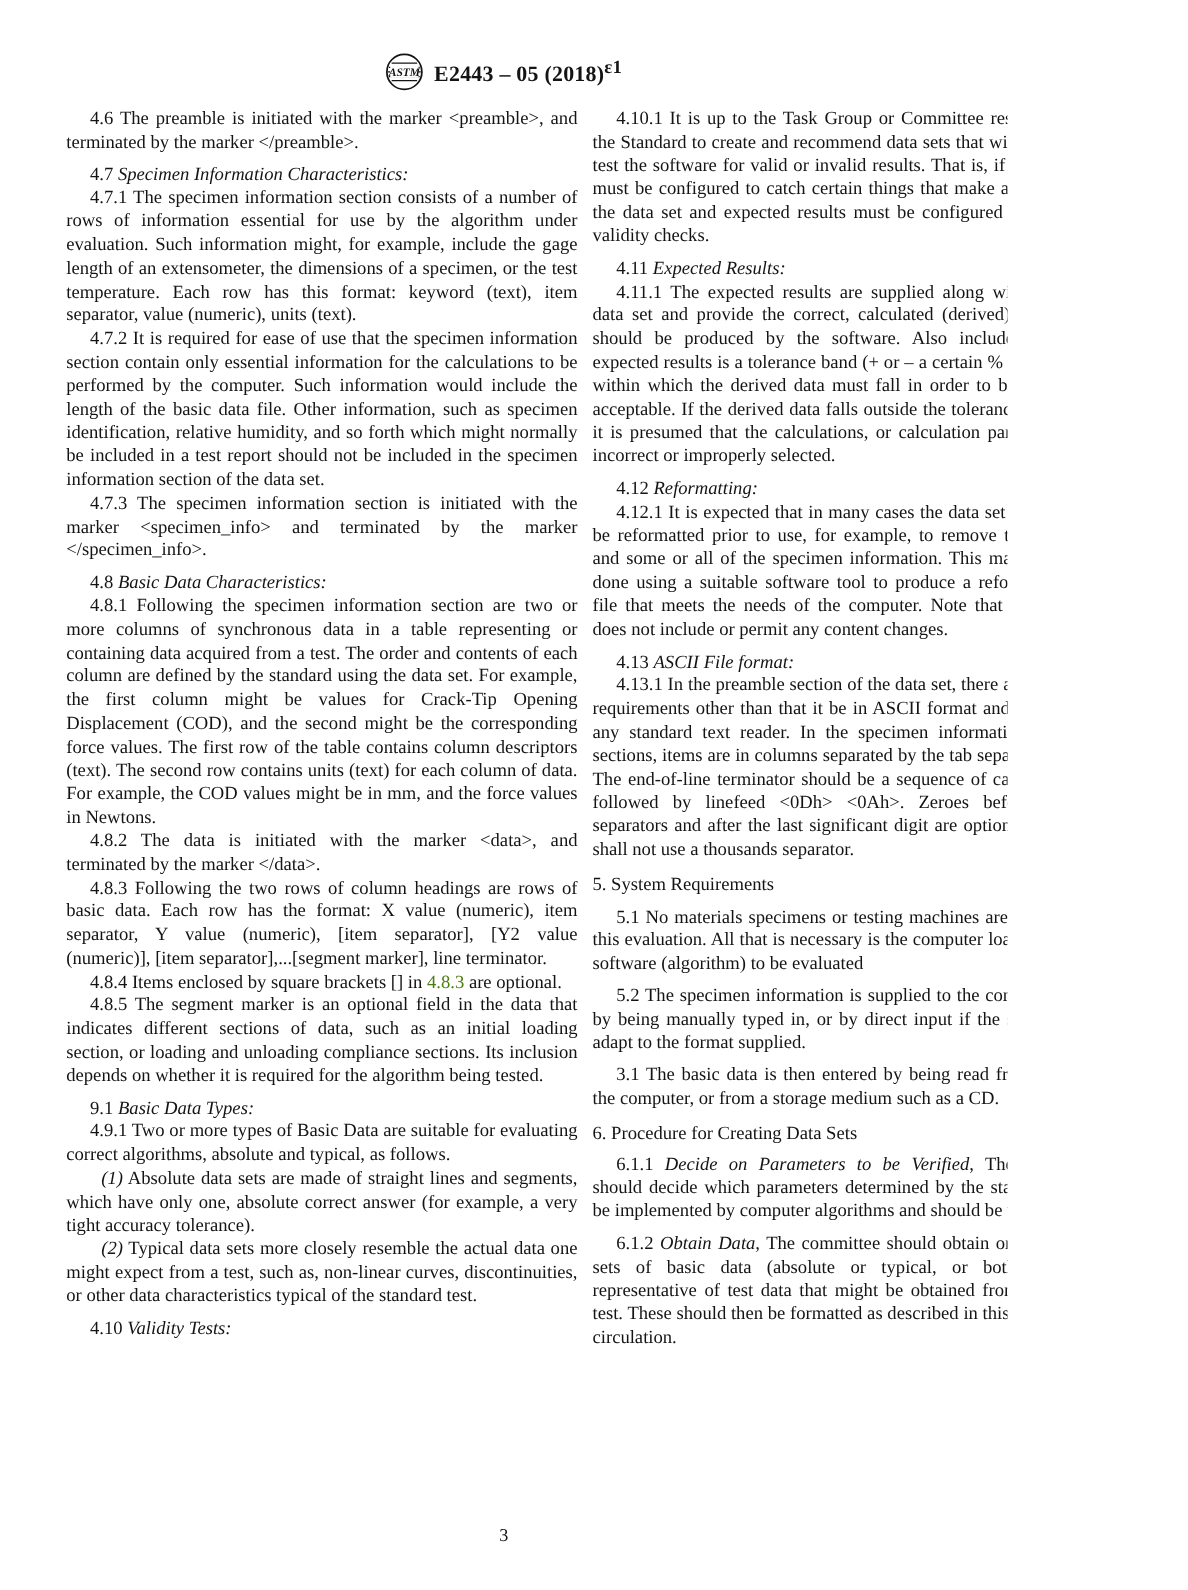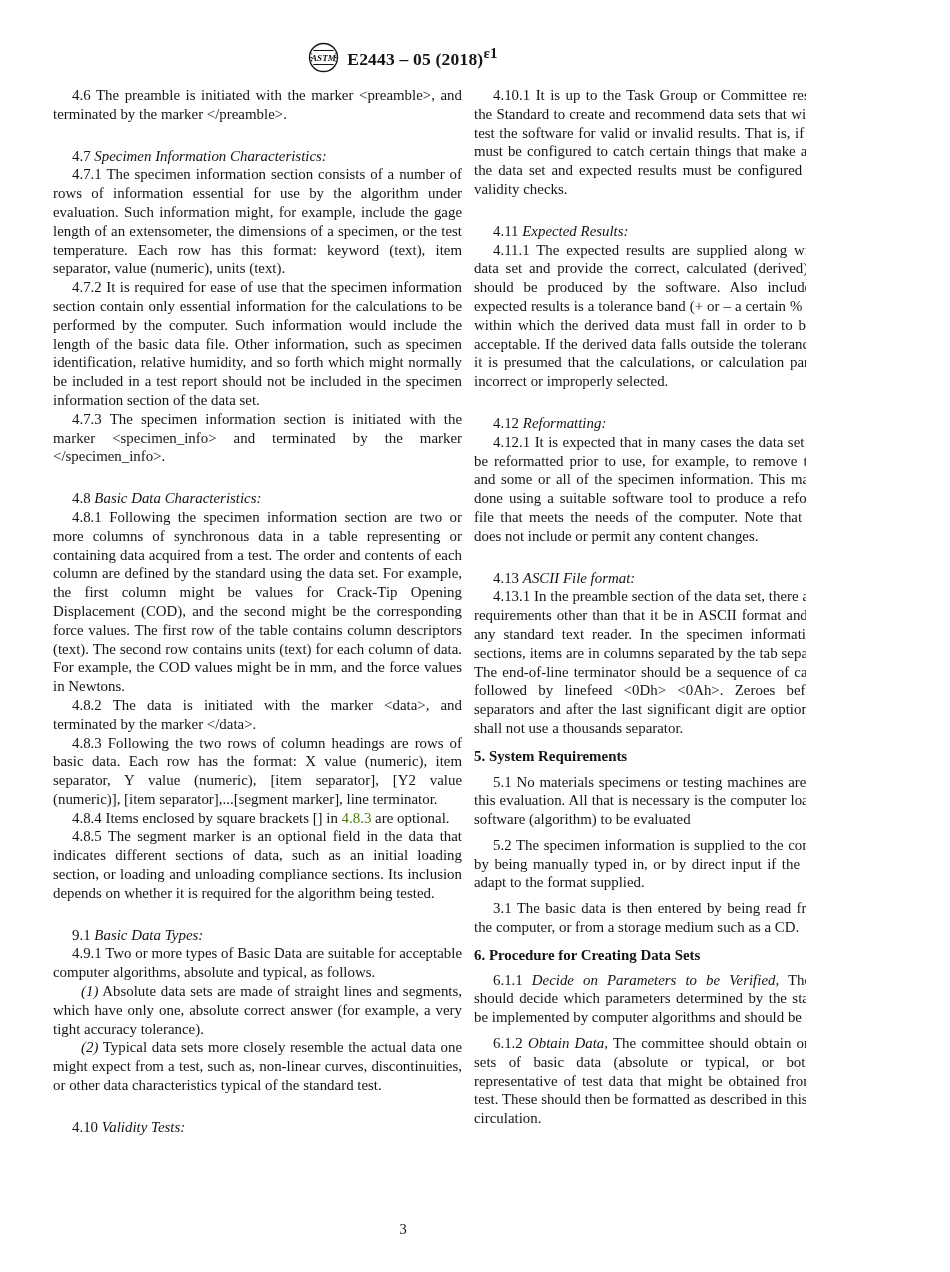--- a/index.html
+++ b/index.html
@@ -24,23 +24,23 @@
     display: flex; gap: 12px;
   }
   .col {
     width: 409px;
     font-size: 14.9px;
     line-height: 18.8px;
     text-align: justify;
     -webkit-hyphens: auto; hyphens: auto;
   }
   .col p { margin: 0; text-indent: 19px; }
-  .col p.head { margin-top: 23px; }
+  .col p.head { margin-top: 7px; }
   .col p.sub { text-indent: 28px; }
-  .col p.bold-head { font-weight: bold; text-indent: 0; margin: 9px 0 6px 0; }
+  .col p.bold-head { font-weight: normal; text-indent: 0; margin: 9px 0 6px 0; }
   .col p.gap { margin-top: 7px; }
   .italic { font-style: italic; }
   a.xref { color: #4d7c0f; text-decoration: none; cursor: pointer; }
 
   .footer {
     position: absolute; bottom: 34px; left: 0; width: 100%;
     text-align: center; font-size: 14.5px;
   }
   .logo svg { display: block; }
 </style>
@@ -75,21 +75,21 @@
       <p>4.7.1 The specimen information section consists of a number of rows of information essential for use by the algorithm under evaluation. Such information might, for example, include the gage length of an extensometer, the dimensions of a specimen, or the test temperature. Each row has this format: keyword (text), item separator, value (numeric), units (text).</p>
       <p>4.7.2 It is required for ease of use that the specimen information section contain only essential information for the calculations to be performed by the computer. Such information would include the length of the basic data file. Other information, such as specimen identification, relative humidity, and so forth which might normally be included in a test report should not be included in the specimen information section of the data set.</p>
       <p>4.7.3 The specimen information section is initiated with the marker &lt;specimen_info&gt; and terminated by the marker &lt;/specimen_info&gt;.</p>
       <p class="head"><span>4.8</span> <span class="italic">Basic Data Characteristics:</span></p>
       <p>4.8.1 Following the specimen information section are two or more columns of synchronous data in a table representing or containing data acquired from a test. The order and contents of each column are defined by the standard using the data set. For example, the first column might be values for Crack-Tip Opening Displacement (COD), and the second might be the corresponding force values. The first row of the table contains column descriptors (text). The second row contains units (text) for each column of data. For example, the COD values might be in mm, and the force values in Newtons.</p>
       <p>4.8.2 The data is initiated with the marker &lt;data&gt;, and terminated by the marker &lt;/data&gt;.</p>
       <p>4.8.3 Following the two rows of column headings are rows of basic data. Each row has the format: X value (numeric), item separator, Y value (numeric), [item separator], [Y2 value (numeric)], [item separator],...[segment marker], line terminator.</p>
       <p><span>4.8.4 Items enclosed by square brackets [] in </span><a class="xref">4.8.3</a><span> are optional.</span></p>
       <p>4.8.5 The segment marker is an optional field in the data that indicates different sections of data, such as an initial loading section, or loading and unloading compliance sections. Its inclusion depends on whether it is required for the algorithm being tested.</p>
       <p class="head"><span>9.1</span> <span class="italic">Basic Data Types:</span></p>
-      <p>4.9.1 Two or more types of Basic Data are suitable for acceptable computer algorithms, absolute and typical, as follows.</p>
+      <p>4.9.1 Two or more types of Basic Data are suitable for evaluating correct algorithms, absolute and typical, as follows.</p>
       <p class="sub"><span class="italic">(1)</span><span> Absolute data sets are made of straight lines and segments, which have only one, absolute correct answer (for example, a very tight accuracy tolerance).</span></p>
       <p class="sub"><span class="italic">(2)</span><span> Typical data sets more closely resemble the actual data one might expect from a test, such as, non-linear curves, discontinuities, or other data characteristics typical of the standard test.</span></p>
       <p class="head"><span>4.10</span> <span class="italic">Validity Tests:</span></p>
     </div>
 
     <div class="col">
       <p>4.10.1 It is up to the Task Group or Committee responsible for the Standard to create and recommend data sets that will adequately test the software for valid or invalid results. That is, if the software must be configured to catch certain things that make a test invalid, the data set and expected results must be configured to test these validity checks.</p>
       <p class="head"><span>4.11</span> <span class="italic">Expected Results:</span></p>
       <p>4.11.1 The expected results are supplied along with the basic data set and provide the correct, calculated (derived) results that should be produced by the software. Also included with the expected results is a tolerance band (+ or – a certain % of the result) within which the derived data must fall in order to be considered acceptable. If the derived data falls outside the tolerance band, then it is presumed that the calculations, or calculation parameters, are incorrect or improperly selected.</p>
       <p class="head"><span>4.12</span> <span class="italic">Reformatting:</span></p>

